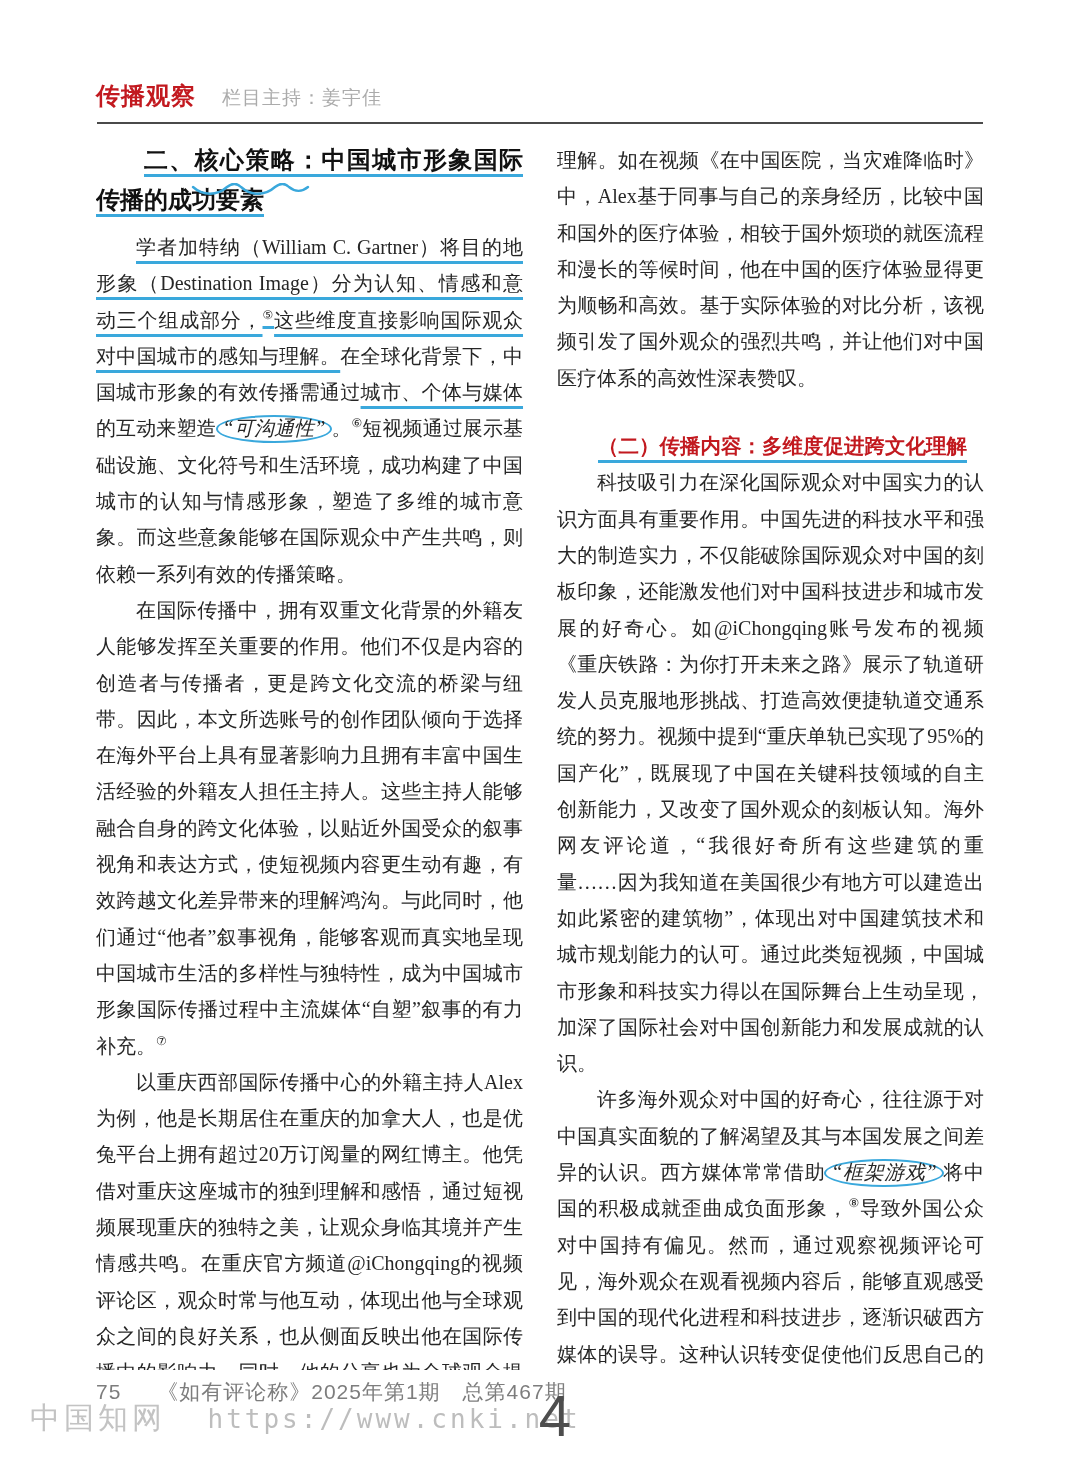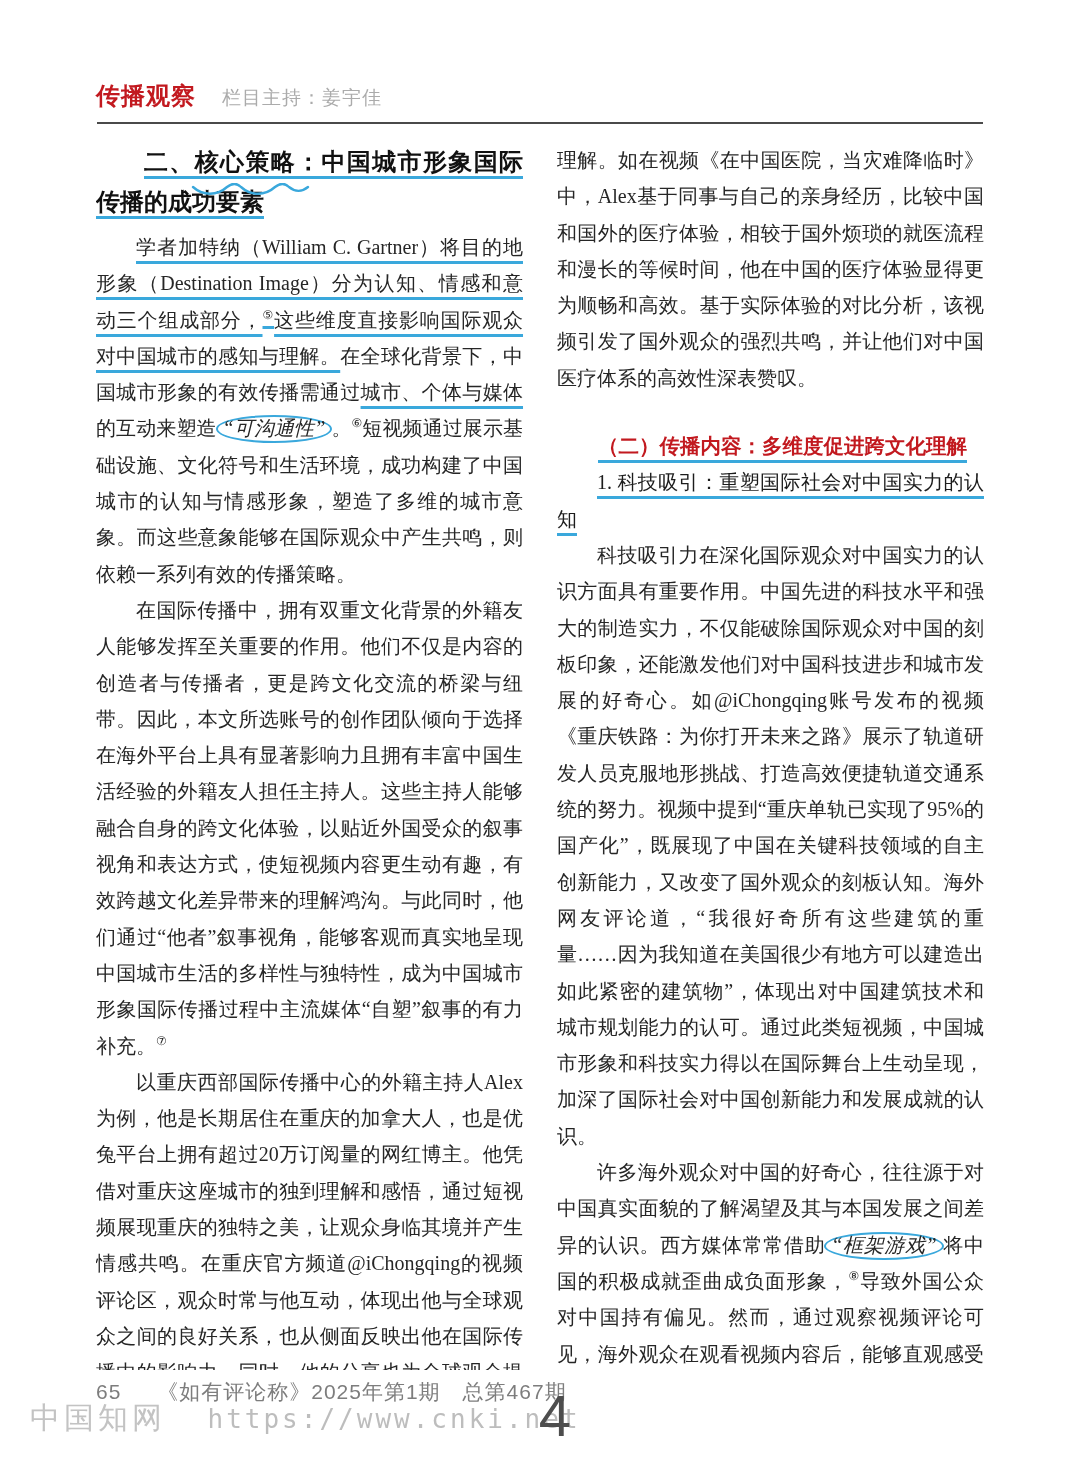--- a/index.html
+++ b/index.html
@@ -12,21 +12,21 @@
          font-weight:bold;font-size:24px;color:#c2191f;letter-spacing:1px;}
   .host{display:inline-block;margin-left:22px;font-family:"Liberation Sans","DejaVu Sans",sans-serif;
         font-size:19px;color:#ababab;letter-spacing:1px;}
   .header-rule{margin-top:10px;border:0;border-top:2px solid #4a4a4a;width:886px;}
 
   
   .columns{position:absolute;left:96px;top:142px;width:888px;height:1228px;
            display:flex;gap:34px;overflow:hidden;}
   .col{width:427px;font-size:20px;line-height:36.3px;text-align:justify;}
   .block{margin:0;}
-  .h1{font-family:Liberation Serif, serif;font-weight:bold;
+  .h1{font-family:Liberation Mono, monospace;font-weight:bold;
       font-size:24px;line-height:40px;color:#111;text-indent:2em;margin-bottom:7px;position:relative;}
   .h2{font-weight:bold;color:#c2191f;text-indent:2em;font-size:20.5px;margin-top:32px;}
   .h3{color:#1c1c1c;text-indent:2em;}
   .p{text-indent:2em;}
   .noindent{text-indent:0;}
   sup{font-size:12px;line-height:0;}
 
   
   .u-blue{text-decoration:underline;text-decoration-color:#3aa8dc;
           text-decoration-thickness:2.5px;text-underline-offset:7px;}
@@ -62,28 +62,27 @@
         <div class="block h1"><span class="u-blue">二、核心策略：中国城市形象国际传播的成功要素</span><svg width="120" height="14" class="squiggle">
             <path d="M2,4 C12,13 26,13 36,4 C41,0 46,0 50,4 C60,13 74,13 84,4 C89,0 94,0 98,4 C104,9 111,9 117,4" fill="none" stroke="#3aa8dc" stroke-width="2.4" stroke-linecap="round"></path>
           </svg></div>
         <div class="block p"><span class="u-blue">学者加特纳（William C. Gartner）将目的地形象（Destination Image）分为认知、情感和意动三个组成部分，</span><sup class="u-blue">⑤</sup><span class="u-blue">这些维度直接影响国际观众对中国城市的感知与理解。</span><span>在全球化背景下，中国城市形象的有效传播需通过</span><span class="u-blue">城市、个体与媒体</span><span>的互动来塑造</span><span class="circle-blue">“可沟通性”</span><span>。</span><sup>⑥</sup><span>短视频通过展示基础设施、文化符号和生活环境，成功构建了中国城市的认知与情感形象，塑造了多维的城市意象。而这些意象能够在国际观众中产生共鸣，则依赖一系列有效的传播策略。</span></div>
         <div class="block p"><span>在国际传播中，拥有双重文化背景的外籍友人能够发挥至关重要的作用。他们不仅是内容的创造者与传播者，更是跨文化交流的桥梁与纽带。因此，本文所选账号的创作团队倾向于选择在海外平台上具有显著影响力且拥有丰富中国生活经验的外籍友人担任主持人。这些主持人能够融合自身的跨文化体验，以贴近外国受众的叙事视角和表达方式，使短视频内容更生动有趣，有效跨越文化差异带来的理解鸿沟。与此同时，他们通过“他者”叙事视角，能够客观而真实地呈现中国城市生活的多样性与独特性，成为中国城市形象国际传播过程中主流媒体“自塑”叙事的有力补充。</span><sup>⑦</sup></div>
         <div class="block p"><span>以重庆西部国际传播中心的外籍主持人Alex为例，他是长期居住在重庆的加拿大人，也是优兔平台上拥有超过20万订阅量的网红博主。他凭借对重庆这座城市的独到理解和感悟，通过短视频展现重庆的独特之美，让观众身临其境并产生情感共鸣。在重庆官方频道@iChongqing的视频评论区，观众时常与他互动，体现出他与全球观众之间的良好关系，也从侧面反映出他在国际传播中的影响力。同时，他的分享也为全球观众提供了深度的跨文化</span></div>
       </div>
     <div class="col" id="right-col">
         <div class="block p noindent"><span>理解。如在视频《在中国医院，当灾难降临时》中，Alex基于同事与自己的亲身经历，比较中国和国外的医疗体验，相较于国外烦琐的就医流程和漫长的等候时间，他在中国的医疗体验显得更为顺畅和高效。基于实际体验的对比分析，该视频引发了国外观众的强烈共鸣，并让他们对中国医疗体系的高效性深表赞叹。</span></div>
         <div class="block h2"><span class="u-blue">（二）传播内容：多维度促进跨文化理解</span></div>
-        <div class="block h3"><span class="u-blue">1. 科技吸引：重塑国际社会对中国实力的认知</span></div>
         <div class="block p"><span>科技吸引力在深化国际观众对中国实力的认识方面具有重要作用。中国先进的科技水平和强大的制造实力，不仅能破除国际观众对中国的刻板印象，还能激发他们对中国科技进步和城市发展的好奇心。如@iChongqing账号发布的视频《重庆铁路：为你打开未来之路》展示了轨道研发人员克服地形挑战、打造高效便捷轨道交通系统的努力。视频中提到“重庆单轨已实现了95%的国产化”，既展现了中国在关键科技领域的自主创新能力，又改变了国外观众的刻板认知。海外网友评论道，“我很好奇所有这些建筑的重量……因为我知道在美国很少有地方可以建造出如此紧密的建筑物”，体现出对中国建筑技术和城市规划能力的认可。通过此类短视频，中国城市形象和科技实力得以在国际舞台上生动呈现，加深了国际社会对中国创新能力和发展成就的认识。</span></div>
         <div class="block p"><span>许多海外观众对中国的好奇心，往往源于对中国真实面貌的了解渴望及其与本国发展之间差异的认识。西方媒体常常借助</span><span class="circle-blue">“框架游戏”</span><span>将中国的积极成就歪曲成负面形象，</span><sup>⑧</sup><span>导致外国公众对中国持有偏见。然而，通过观察视频评论可见，海外观众在观看视频内容后，能够直观感受到中国的现代化进程和科技进步，逐渐识破西方媒体的误导。这种认识转变促使他们反思自己的观念，并激发了他们对中国科技发展的赞赏。如有评论称：“中国在不到30年的时间内</span></div>
       </div>
   </div>
 
   <div class="footer-line">
-    <span class="pnum">65</span>
+    <span class="pnum">75</span>
     <span class="journal">《如有评论称》2025年第1期　总第467期</span>
   </div>
 
   <div class="watermark">
     <span>中国知网</span>
     <span class="wm-url">https://www.cnki.net</span>
   </div>
 
   <div class="big-num">4</div>
 

